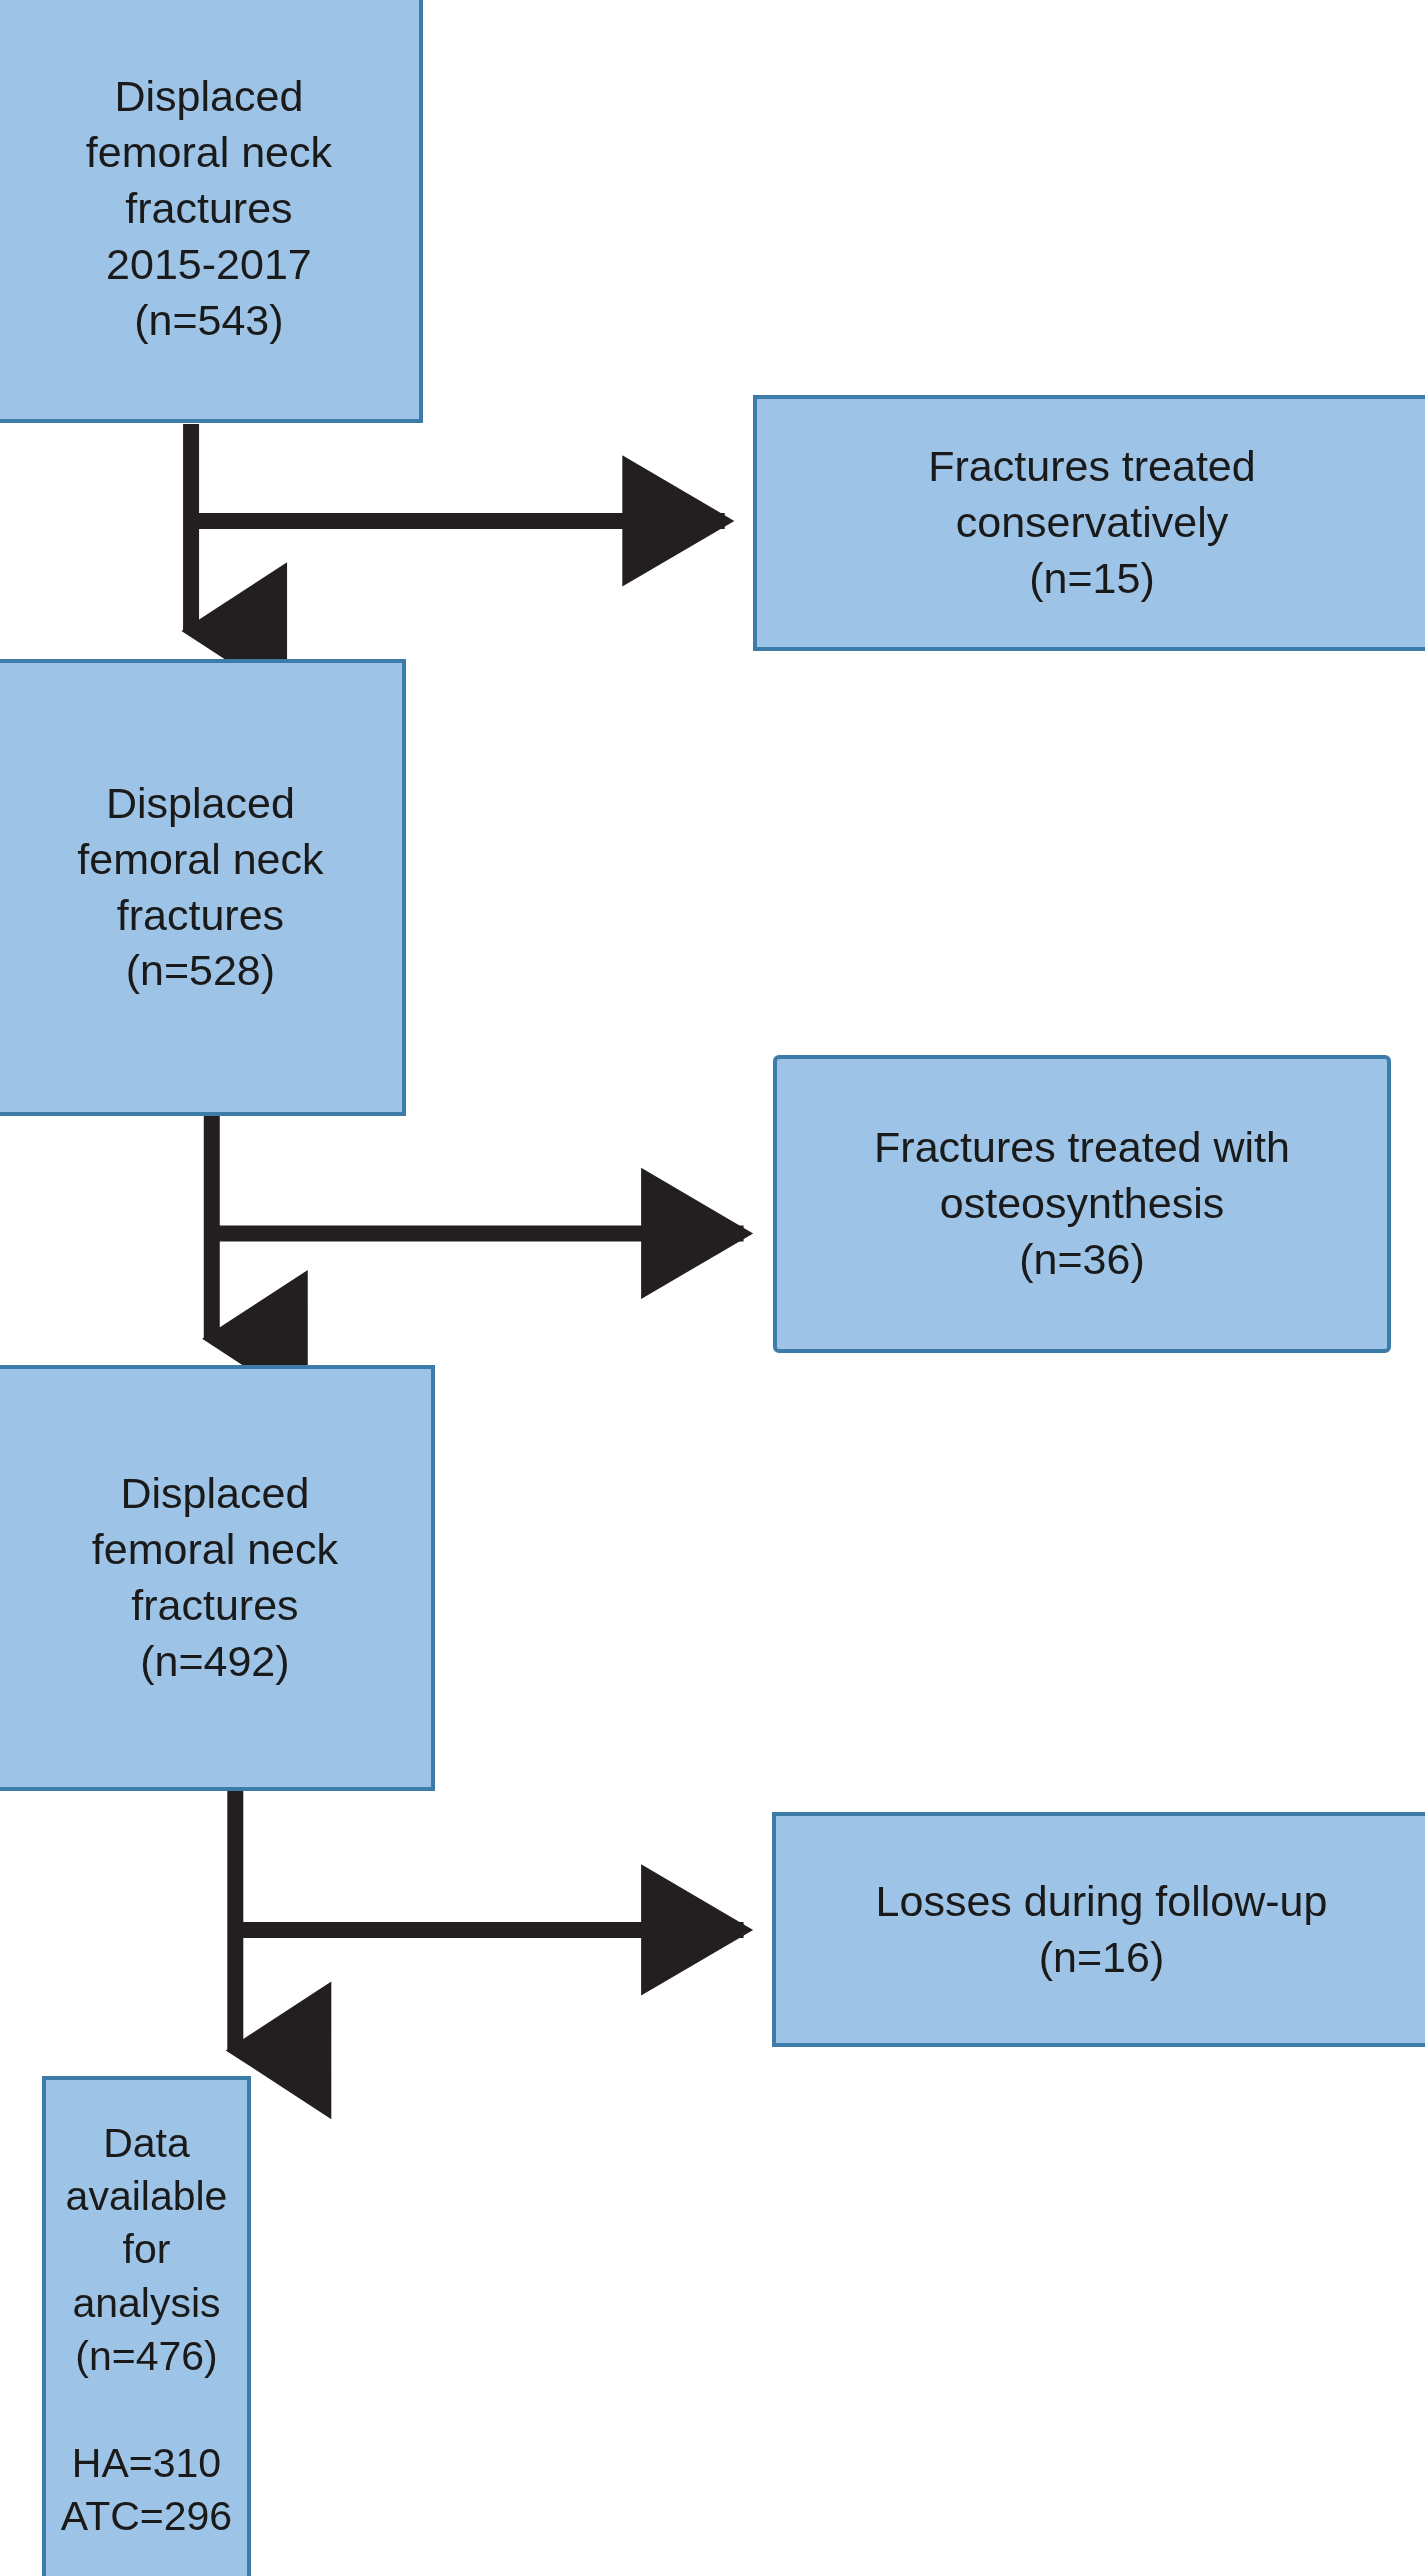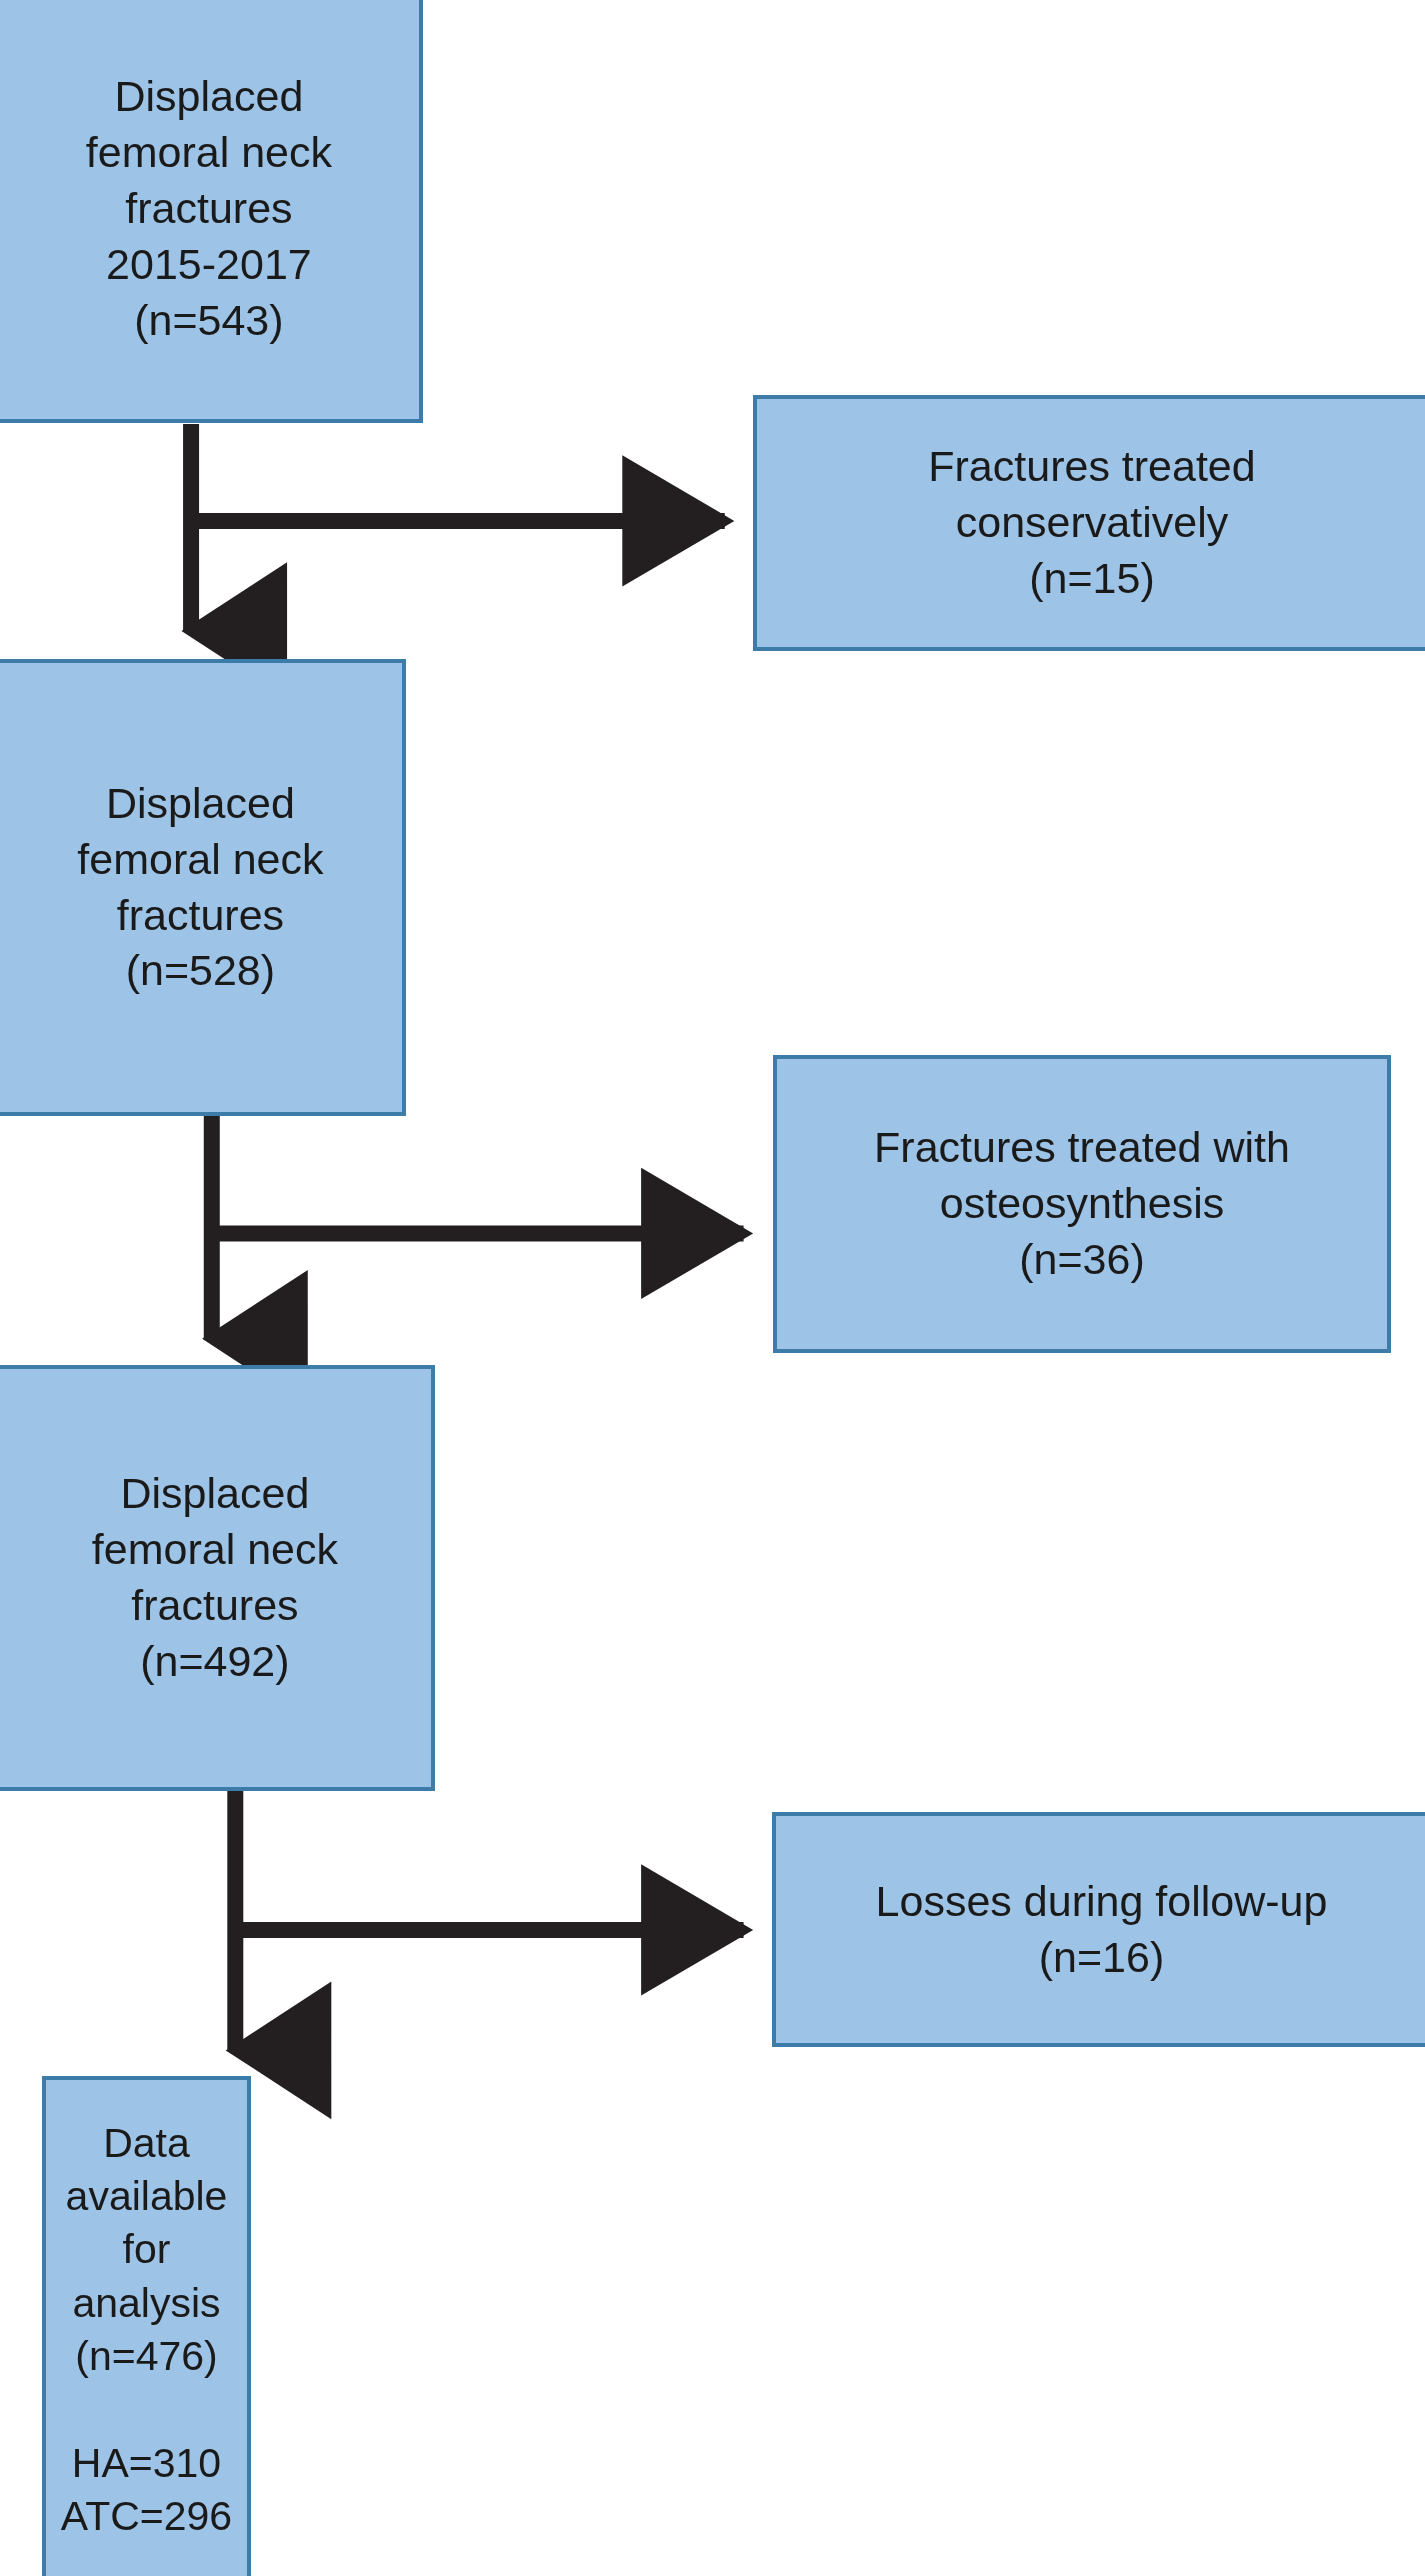--- a/index.html
+++ b/index.html
@@ -35,21 +35,21 @@
     width: 100%;
     padding: 0 7.5px;
     box-sizing: border-box;
     white-space: pre-line;
   }
 
   
   #node-1 { left: -5.6px;   top: -5.6px;    width: 429px;  height: 429px; }
   #node-2 { left: 753px;  top: 395px;   width: 678px;  height: 256px; }
   #node-3 { left: -5.6px;   top: 659px;   width: 412px;  height: 457px; }
-  #node-4 { left: 773px;  top: 1055px;  width: 618px;  height: 298px; }
+  #node-4 { left: 773px;  top: 1055px;  width: 618px;  height: 298px; border-radius: 6px; }
   #node-5 { left: -5.6px;   top: 1365px;  width: 441px;  height: 426px; }
   #node-6 { left: 772px;  top: 1812px;  width: 659px;  height: 235px; }
   #node-7 { left: 42px;   top: 2076px;  width: 209px;  height: 508px; font-size: 41px; }
 
   
   #wires {
     position: absolute;
     left: 0; top: 0;
     width: 1425px;
     height: 2576px;

